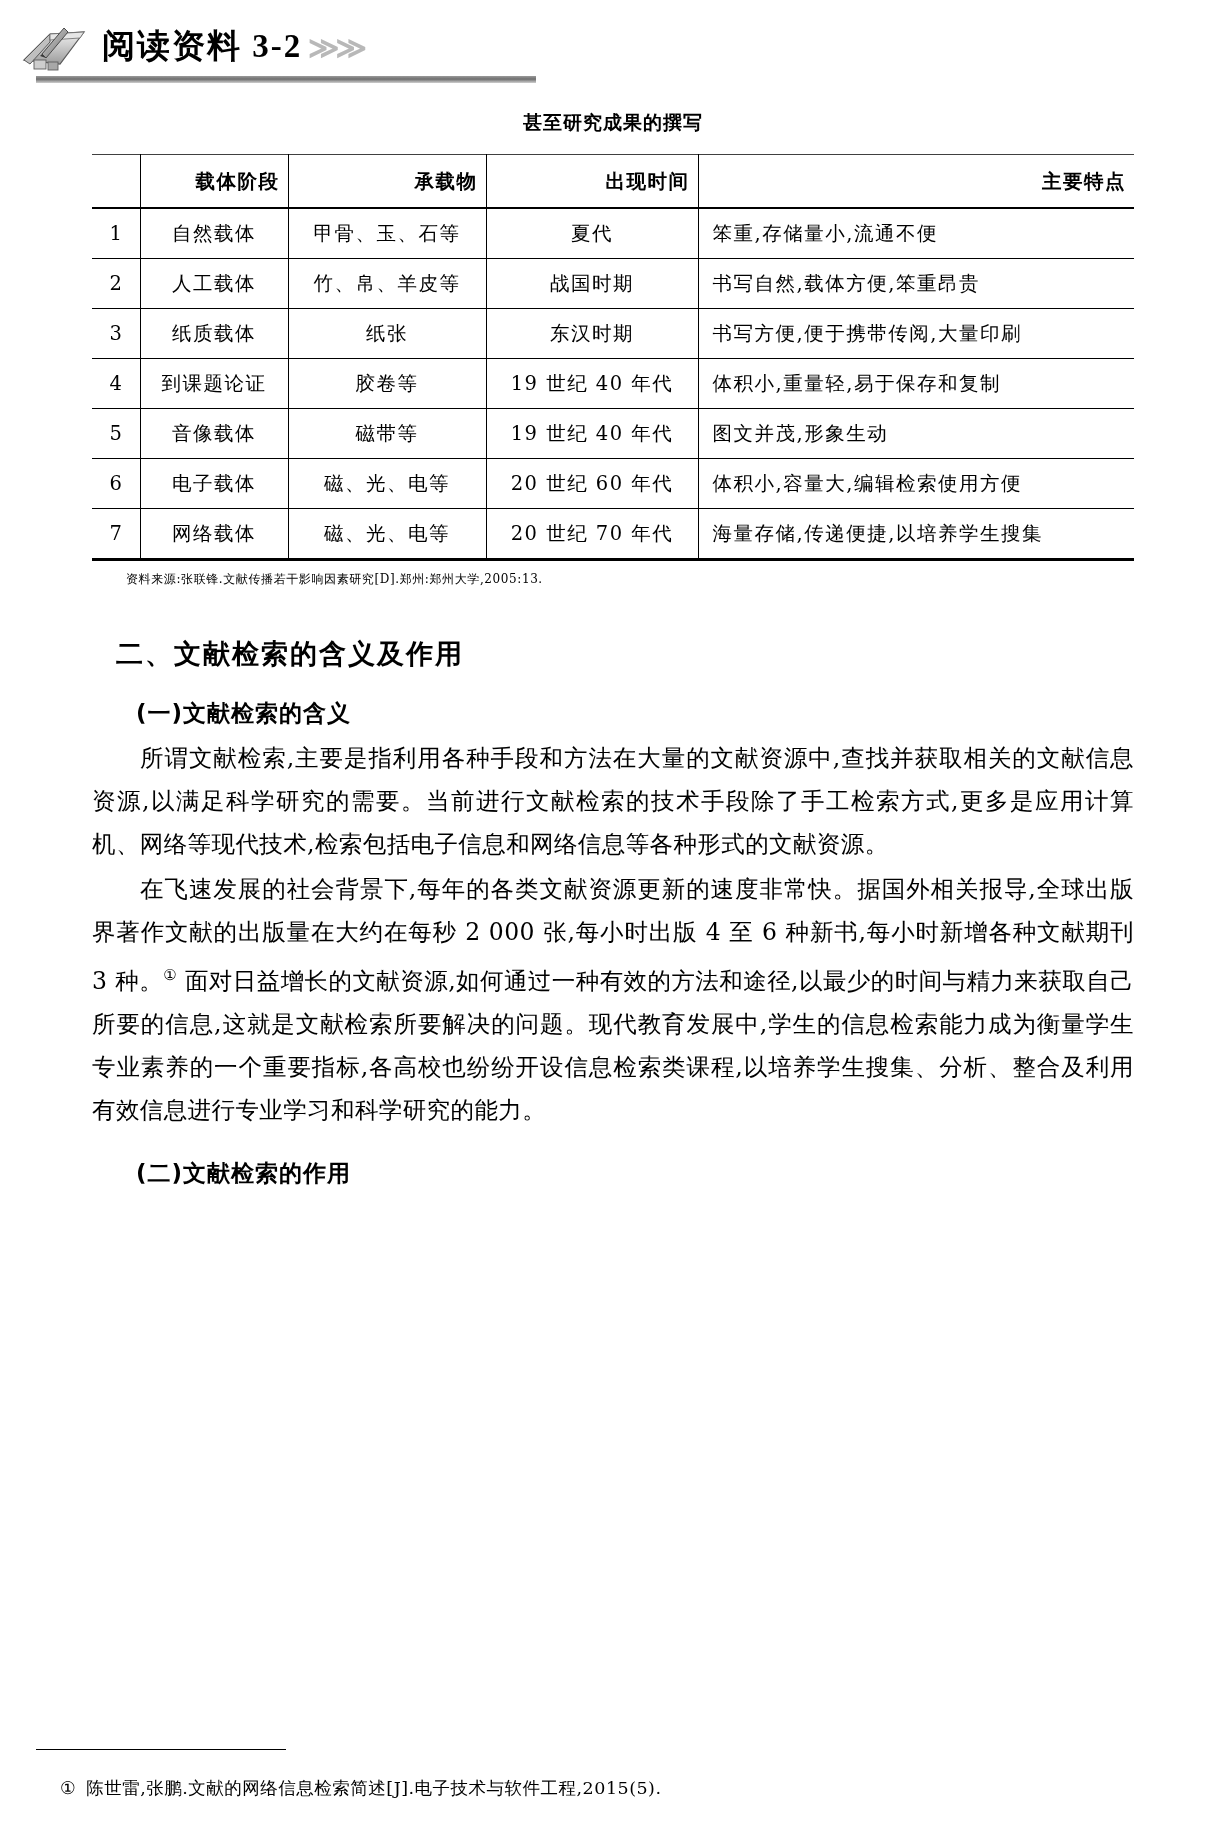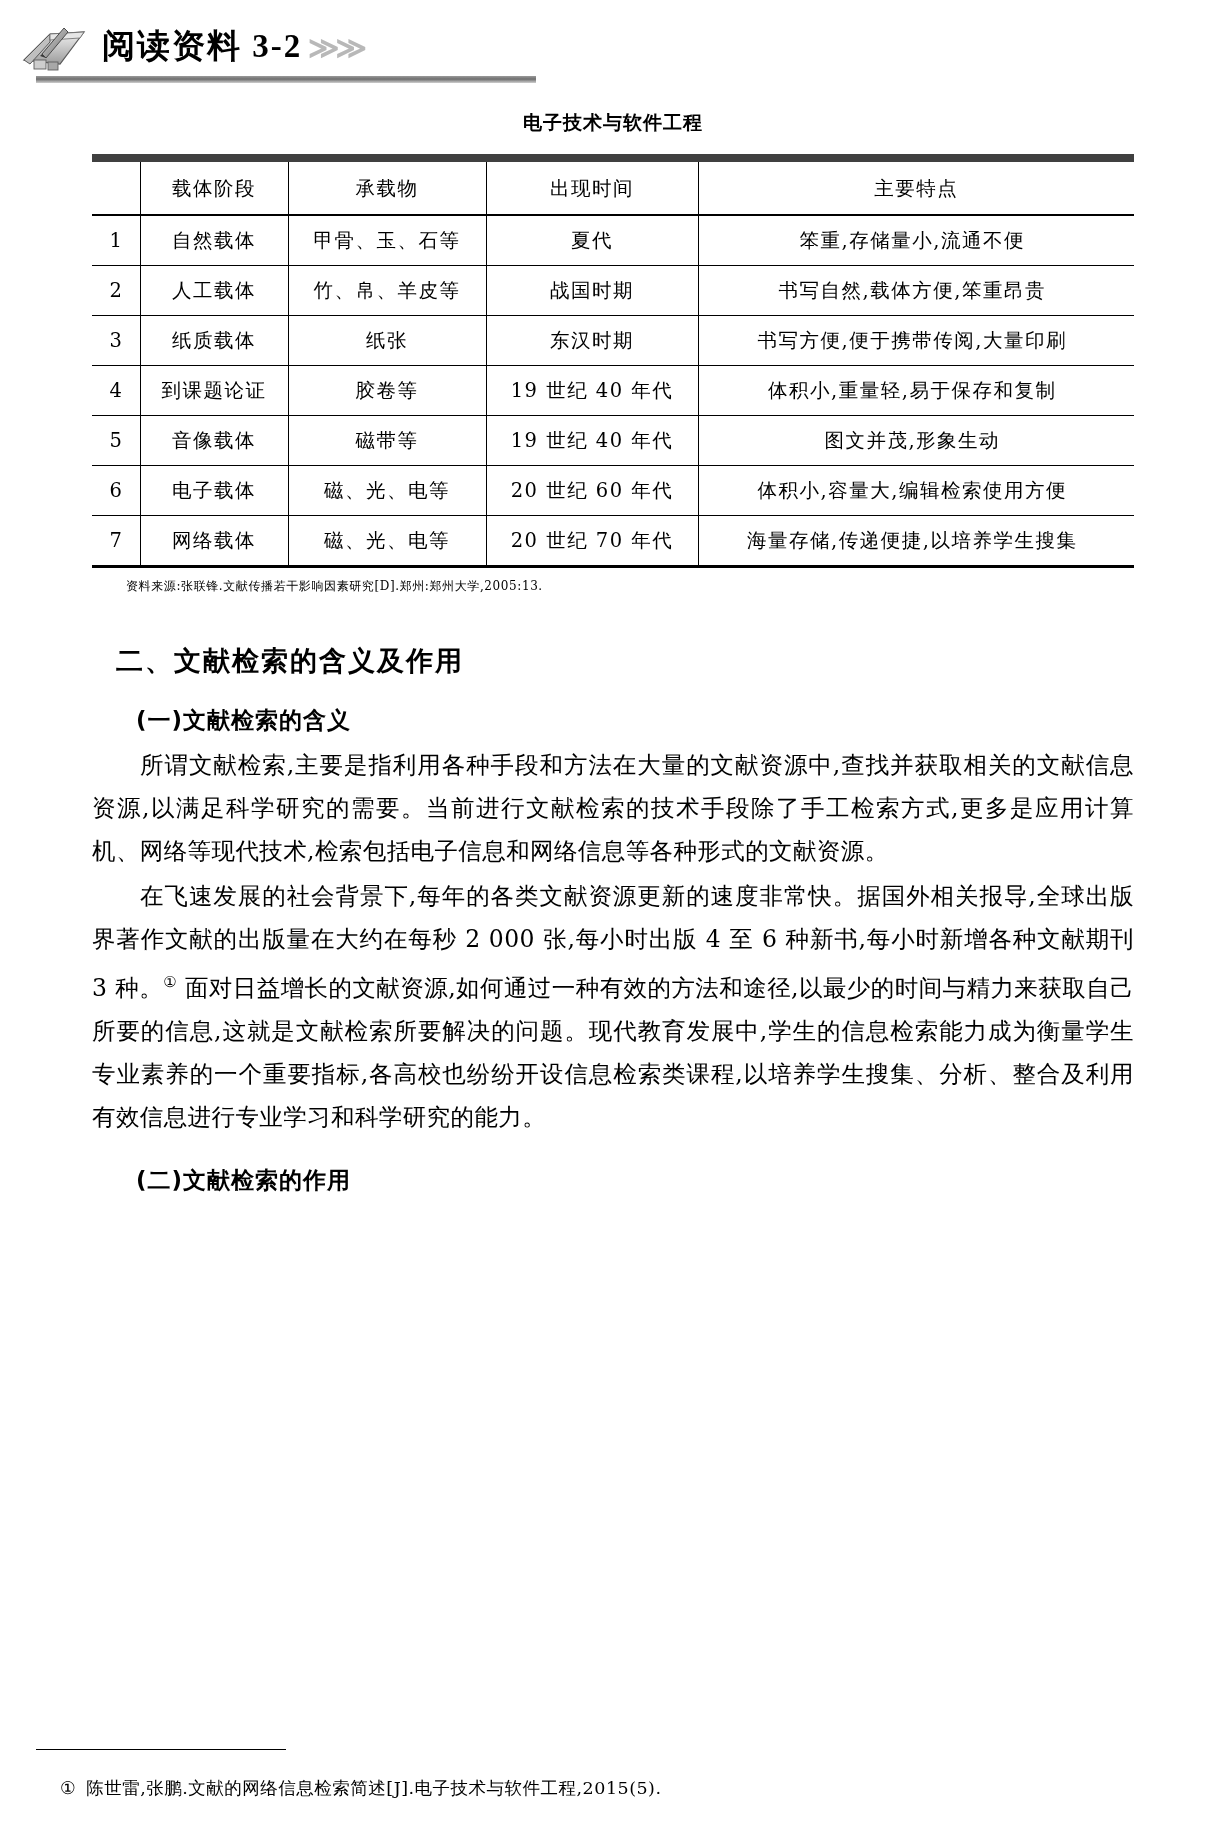--- a/index.html
+++ b/index.html
@@ -92,45 +92,45 @@
     border-top: 1.2px solid #000;
     border-bottom: 1.2px solid #000;
     font-family: "DejaVu Serif", serif;
     font-size: 19.5px;
     height: 45px;
     padding: 2px 8px;
     vertical-align: middle;
     letter-spacing: 1.5px;
   }
   table.carrier tr.head th {
-    border-top: 8px solid #404040;
+    border-top: 1px solid #404040;
     border-bottom: 2.2px solid #000;
-    text-align: center;
-    font-weight: normal;
+    text-align: right;
+    font-weight: bold;
     height: 48px;
   }
   table.carrier tr.head th.corner {
     border-left: none;
   }
   table.carrier tr:last-child td {
     border-bottom: 3px solid #000;
   }
   table.carrier td.idx {
     text-align: center;
     border-left: none;
     letter-spacing: 0;
   }
   table.carrier td.stage,
   table.carrier td.carry,
   table.carrier td.period {
     text-align: center;
   }
   table.carrier td.feat {
-    text-align: center;
-    padding-left: 0;
+    text-align: left;
+    padding-left: 14px;
     border-right: none;
   }
   table.carrier tr.head th.feat-h {
     border-right: none;
   }
   table.carrier tr.head th.corner,
   table.carrier td.idx {
     border-left: 0;
   }
   .tbl-wrap {
@@ -229,21 +229,21 @@
       <path d="M20 36 L26 38 L22 34 Z" fill="#3a3a3a"></path>
 
       <rect x="14" y="40" width="12" height="9" fill="#cdcdcd" stroke="#5d5d5d" stroke-width="0.9"></rect>
       <rect x="28" y="42" width="10" height="8" fill="#a8a8a8" stroke="#5d5d5d" stroke-width="0.9"></rect>
     </svg>
     <div class="header-title">阅读资料 3-2</div>
     <div class="header-chevrons">≫≫</div>
     <div class="header-rule"></div>
   </div>
 
-  <div class="table-title">电子技术与软件工程</div>
+  <div class="table-title">甚至研究成果的撰写</div>
 
   <div class="tbl-wrap">
     <table class="carrier">
       <colgroup>
         <col class="c0">
           <col class="c1">
           <col class="c2">
           <col class="c3">
           <col class="c4">
       </colgroup>

